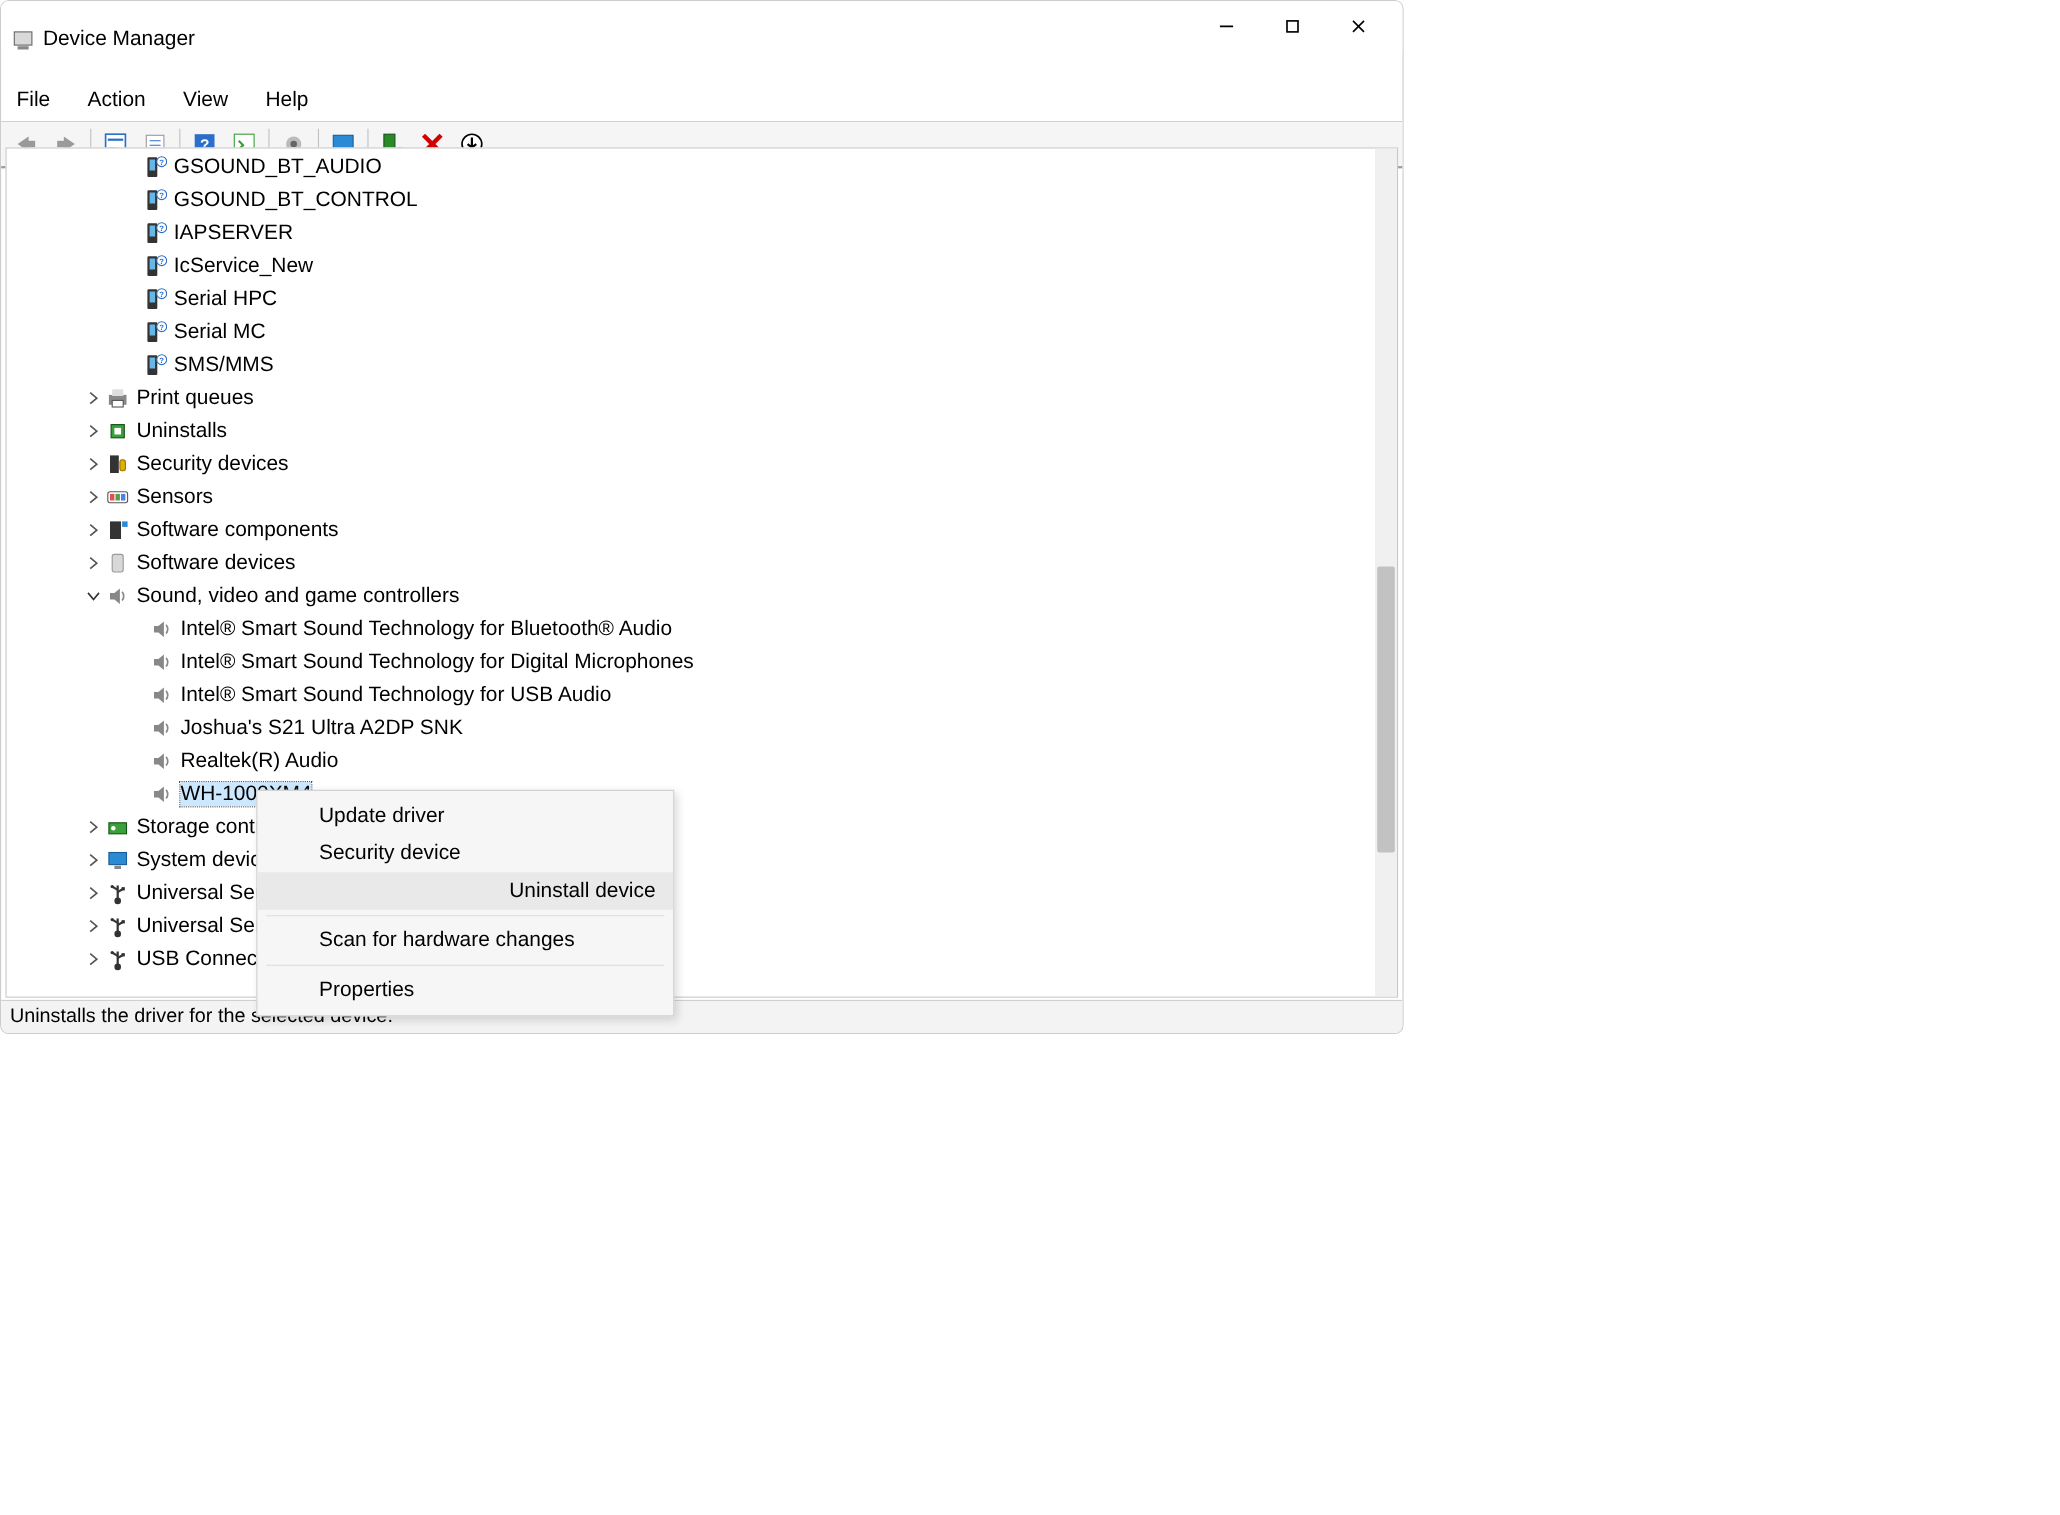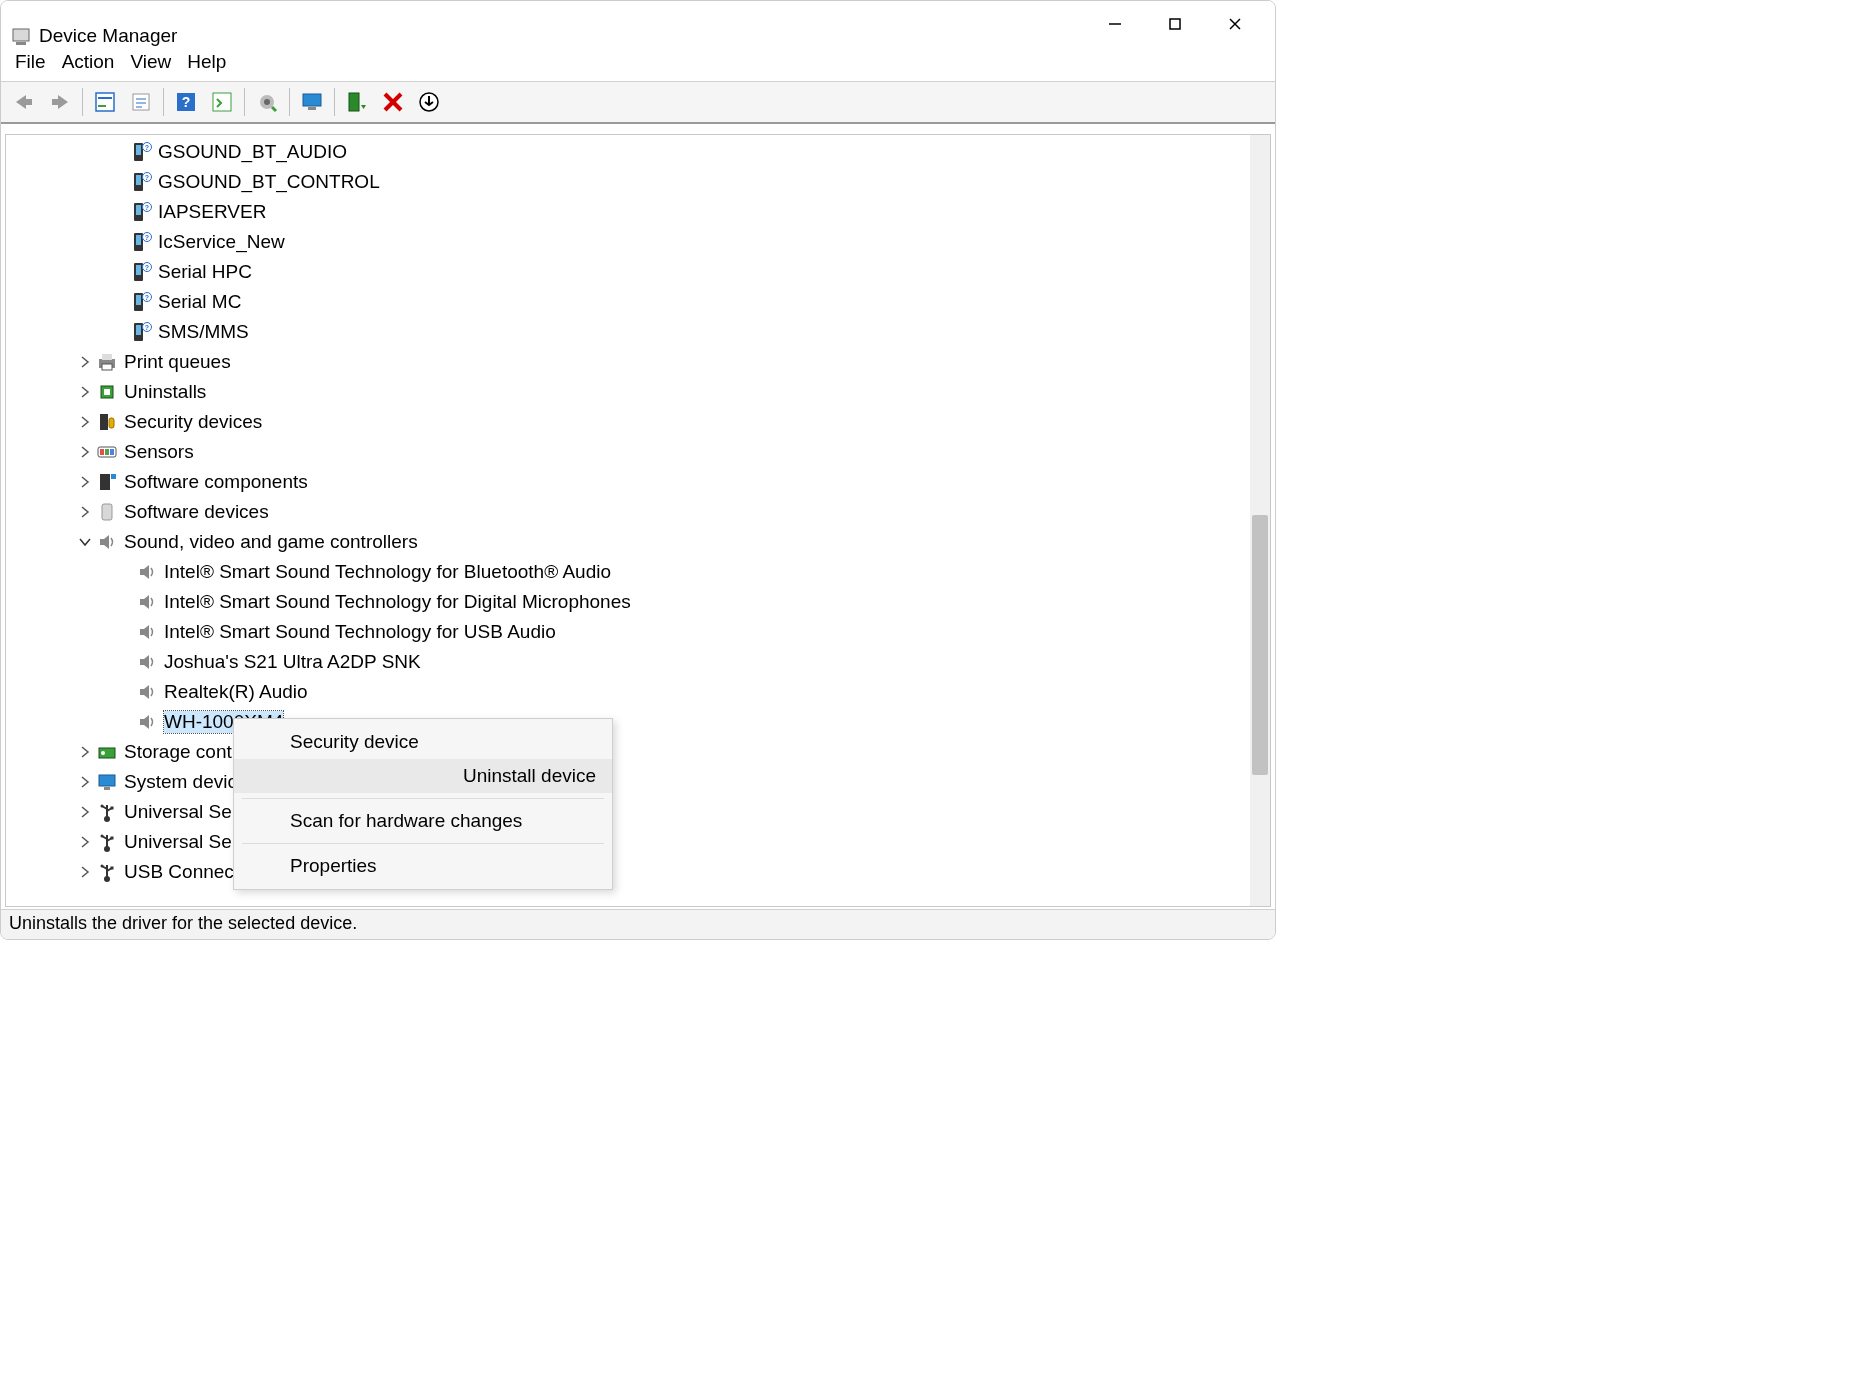--- a/index.html
+++ b/index.html
@@ -37,24 +37,25 @@
   }
   .titlebar .win-controls .ctrl {
     width: 60px; height: 46px;
     display: flex; align-items: center; justify-content: center;
     cursor: default;
   }
   .titlebar .win-controls .ctrl svg { width: 14px; height: 14px; }
   
   .menubar {
     display: flex;
-    gap: 16px;
+    gap: 34px;
     padding: 4px 14px 8px 14px;
     font-size: 19px;
     border-bottom: 1px solid #d0d0d0;
+    margin-top: 29px;
   }
   .menubar .menu-item { cursor: default; }
   
   .toolbar {
     height: 42px;
     background: #f5f5f5;
     border-bottom: 2px solid #9a9a9a;
     display: flex;
     align-items: center;
     padding: 0 6px;
@@ -606,20 +607,21 @@
     </div>
 
   </div>
 
   <div class="scrollbar">
     <div class="thumb"></div>
   </div>
 </div>
 
 <div class="context-menu">
+  <div class="cm-item">Update driver</div>
   <div class="cm-item">Security device</div>
   <div class="cm-item hover">Uninstall device</div>
   <div class="cm-sep"></div>
   <div class="cm-item">Scan for hardware changes</div>
   <div class="cm-sep"></div>
   <div class="cm-item bold">Properties</div>
 </div>
 
 <div class="statusbar">
   <span>Uninstalls the driver for the selected device.</span>

